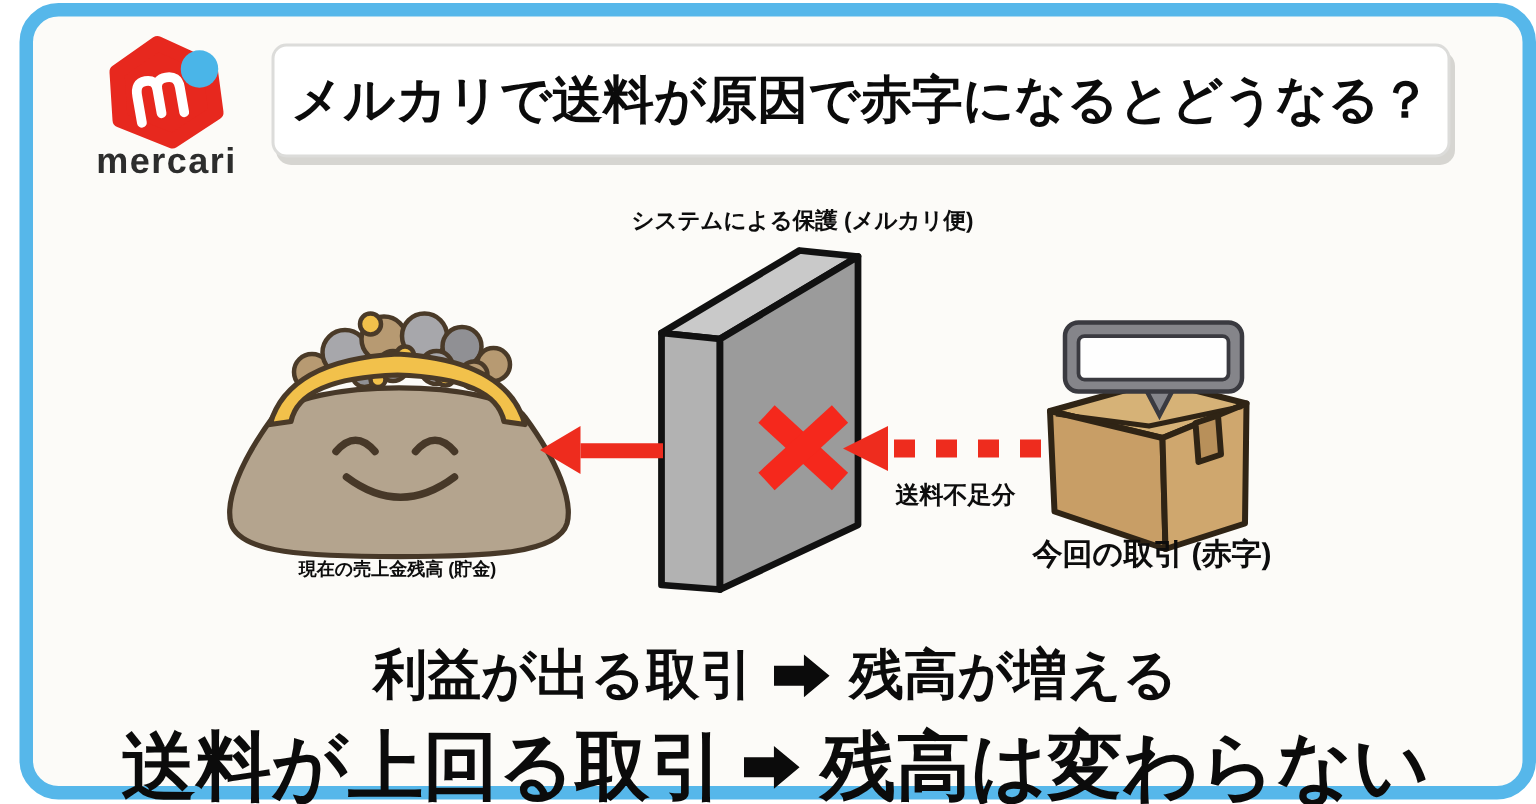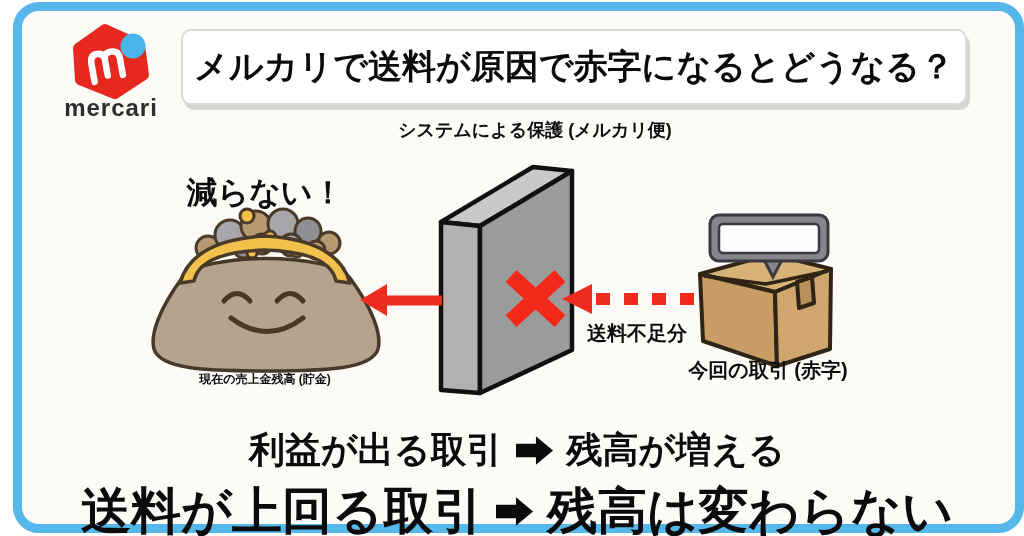--- a/index.html
+++ b/index.html
@@ -17,24 +17,24 @@
     position:absolute;left:181px;top:29px;width:782px;height:72px;z-index:3;
     background:#ffffff;border:2px solid #dcdcda;border-radius:10px;
     box-shadow:3px 5px 0 #d6d5d1;display:flex;align-items:center;justify-content:center;
   }
   .title-box .t{font-size:34px;font-weight:800;color:#0b0b0b;white-space:nowrap;}
   .lbl{
     position:absolute;z-index:3;text-align:center;font-weight:700;color:#0d0d0d;
     line-height:1.12;white-space:nowrap;
   }
   .wordmark{left:55px;top:95px;width:112px;font-size:24px;color:#2d2d2d;letter-spacing:1px;}
-  .wall-label{left:330px;top:120px;width:410px;font-size:18px;}
+  .wall-label{left:330px;top:140px;width:410px;font-size:15px;}
   .callout{left:160px;top:176px;width:210px;font-size:31px;}
   .wallet-label{left:125px;top:373px;width:280px;font-size:12px;}
-  .shortfall{left:570px;top:322px;width:134px;font-size:20px;}
+  .shortfall{left:570px;top:322px;width:134px;font-size:16px;}
   .box-label{left:658px;top:359px;width:220px;font-size:20px;}
   .tag-text{
     left:719px;top:224px;width:100px;height:29px;font-size:20px;z-index:4;
     display:flex;align-items:center;justify-content:center;
   }
   .summary-line{
     position:absolute;left:20px;right:20px;z-index:3;display:flex;align-items:center;
     justify-content:center;gap:13px;font-weight:800;color:#0b0b0b;white-space:nowrap;
   }
   .summary-line.l1{top:426px;font-size:36px;}
@@ -120,21 +120,20 @@
       <rect x="719" y="224" width="100" height="29" rx="4" fill="#fefefe" stroke="#3a3a40" stroke-width="2.5"></rect>
     </g>
   </svg>
 
   <div class="title-box">
     <span class="t">メルカリで送料が原因で赤字になるとどうなる？</span>
   </div>
 
   <div class="lbl wordmark">mercari</div>
   <div class="lbl wall-label">システムによる保護 (メルカリ便)</div>
-  <div class="lbl callout">減らない！</div>
   <div class="lbl wallet-label">現在の売上金残高 (貯金)</div>
   <div class="lbl shortfall">送料不足分</div>
   <div class="lbl box-label">今回の取引 (赤字)</div>
 
   <div class="summary-line l1">
     <span>利益が出る取引</span>
     <svg class="barrow" viewBox="0 0 40 32">
       <polygon points="0,9 21,9 21,1 39,16 21,31 21,23 0,23" fill="#0b0b0b"></polygon>
     </svg>
     <span>残高が増える</span>

